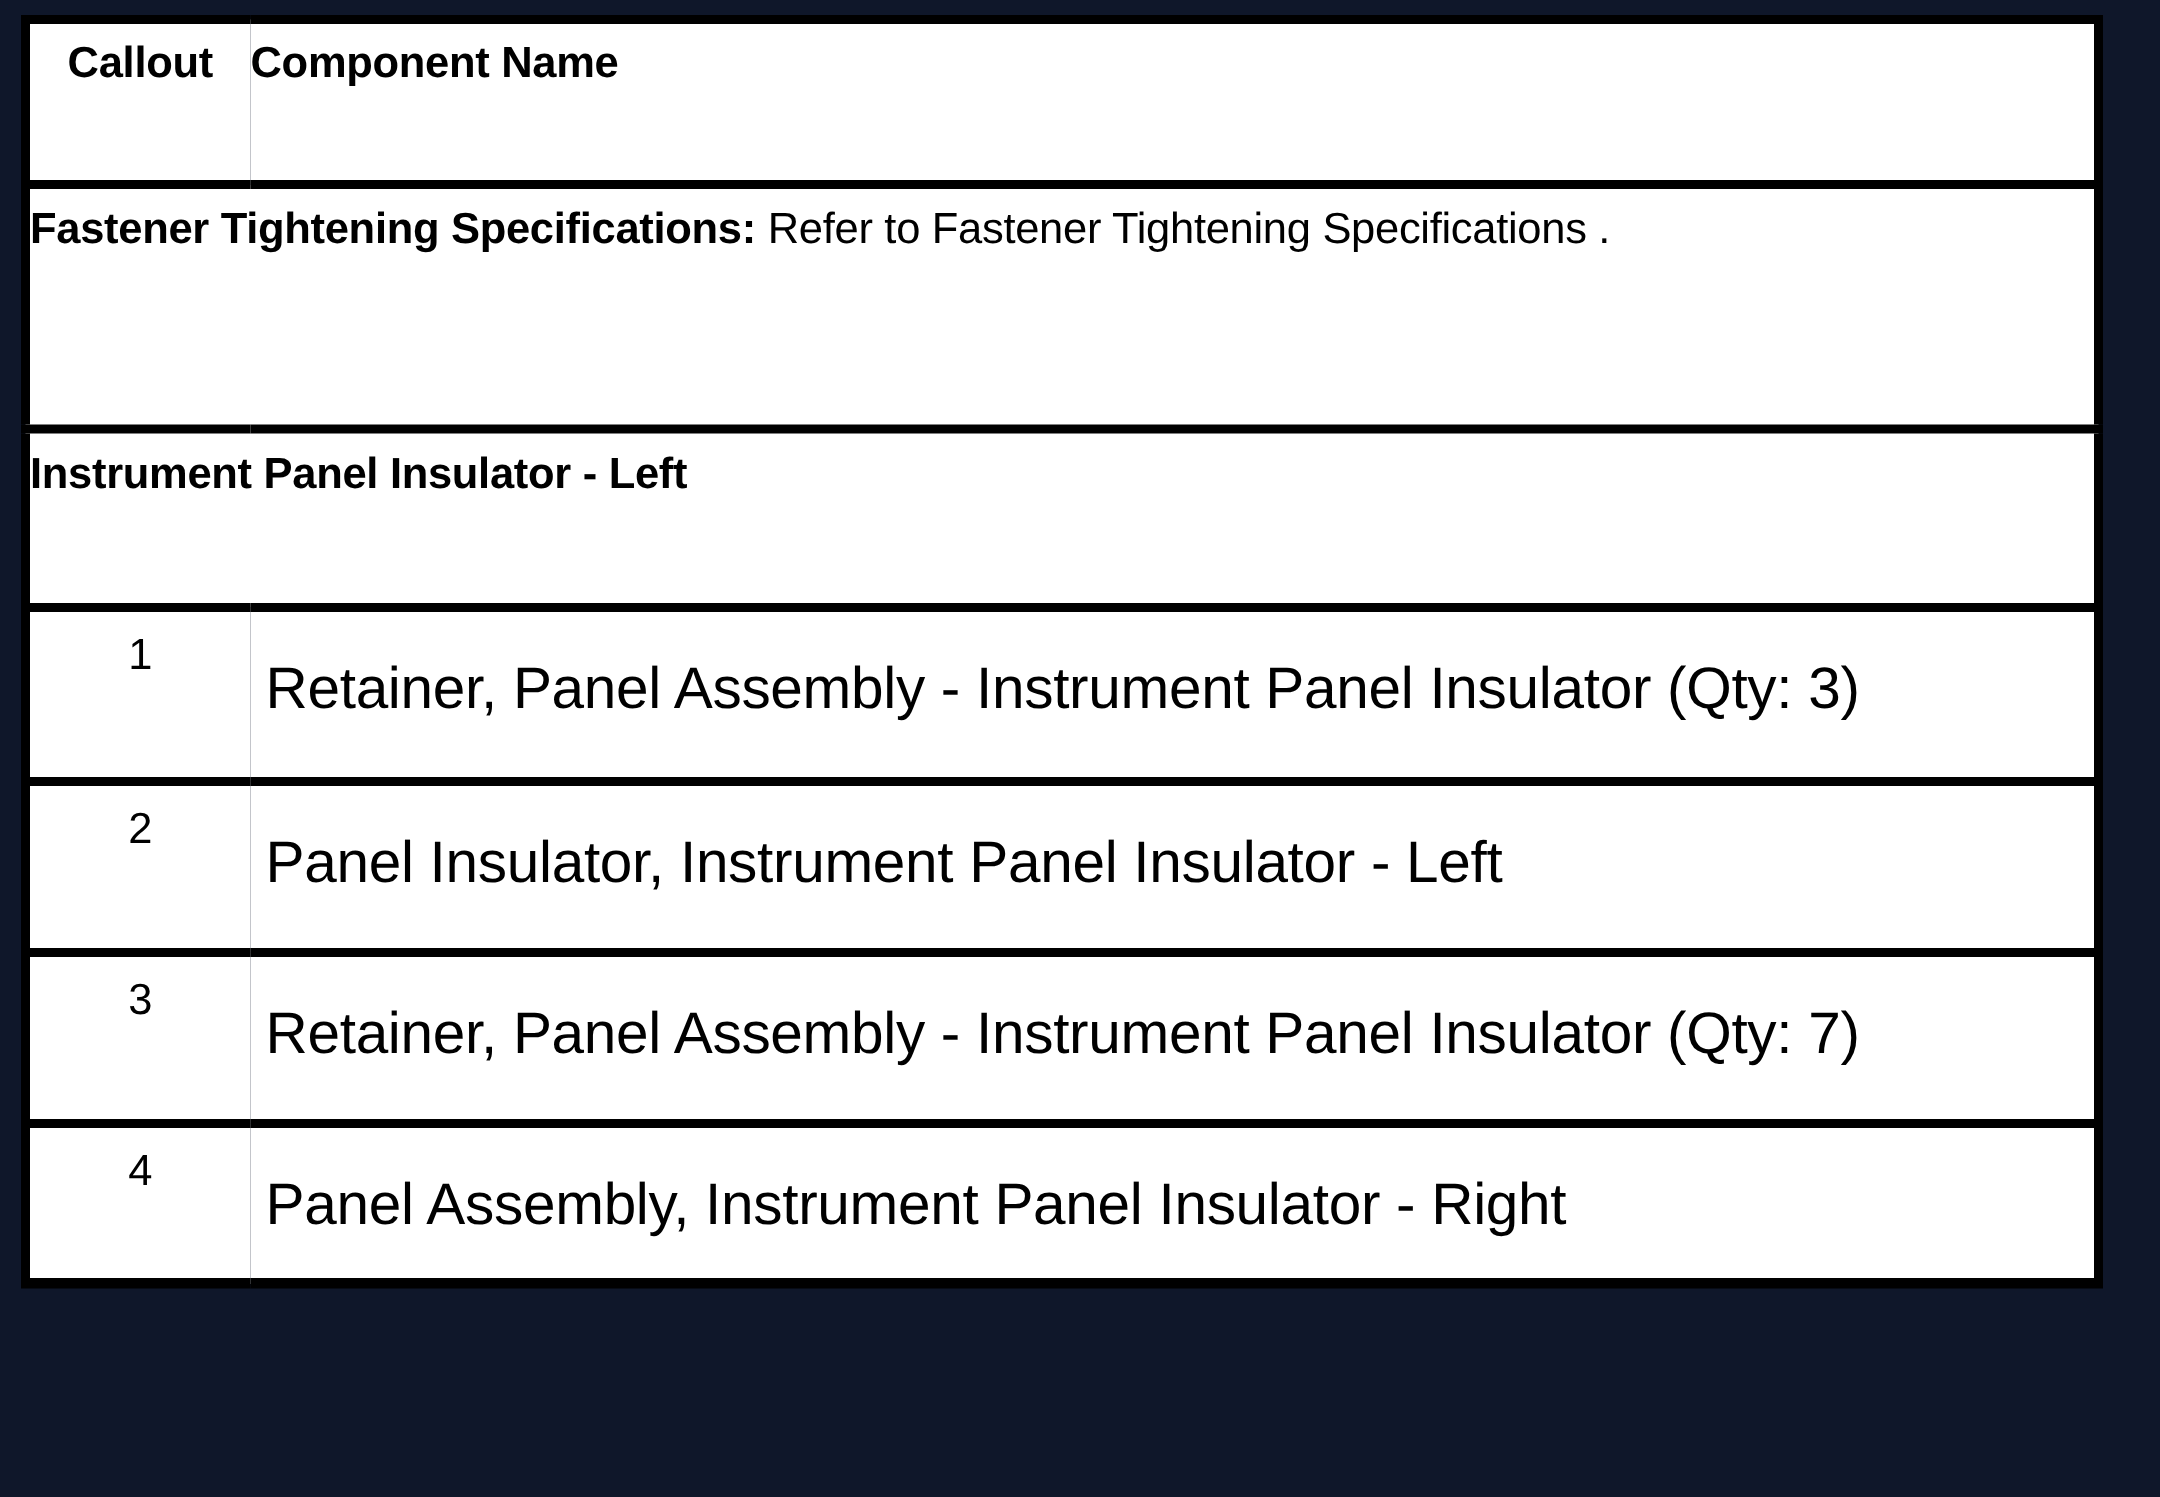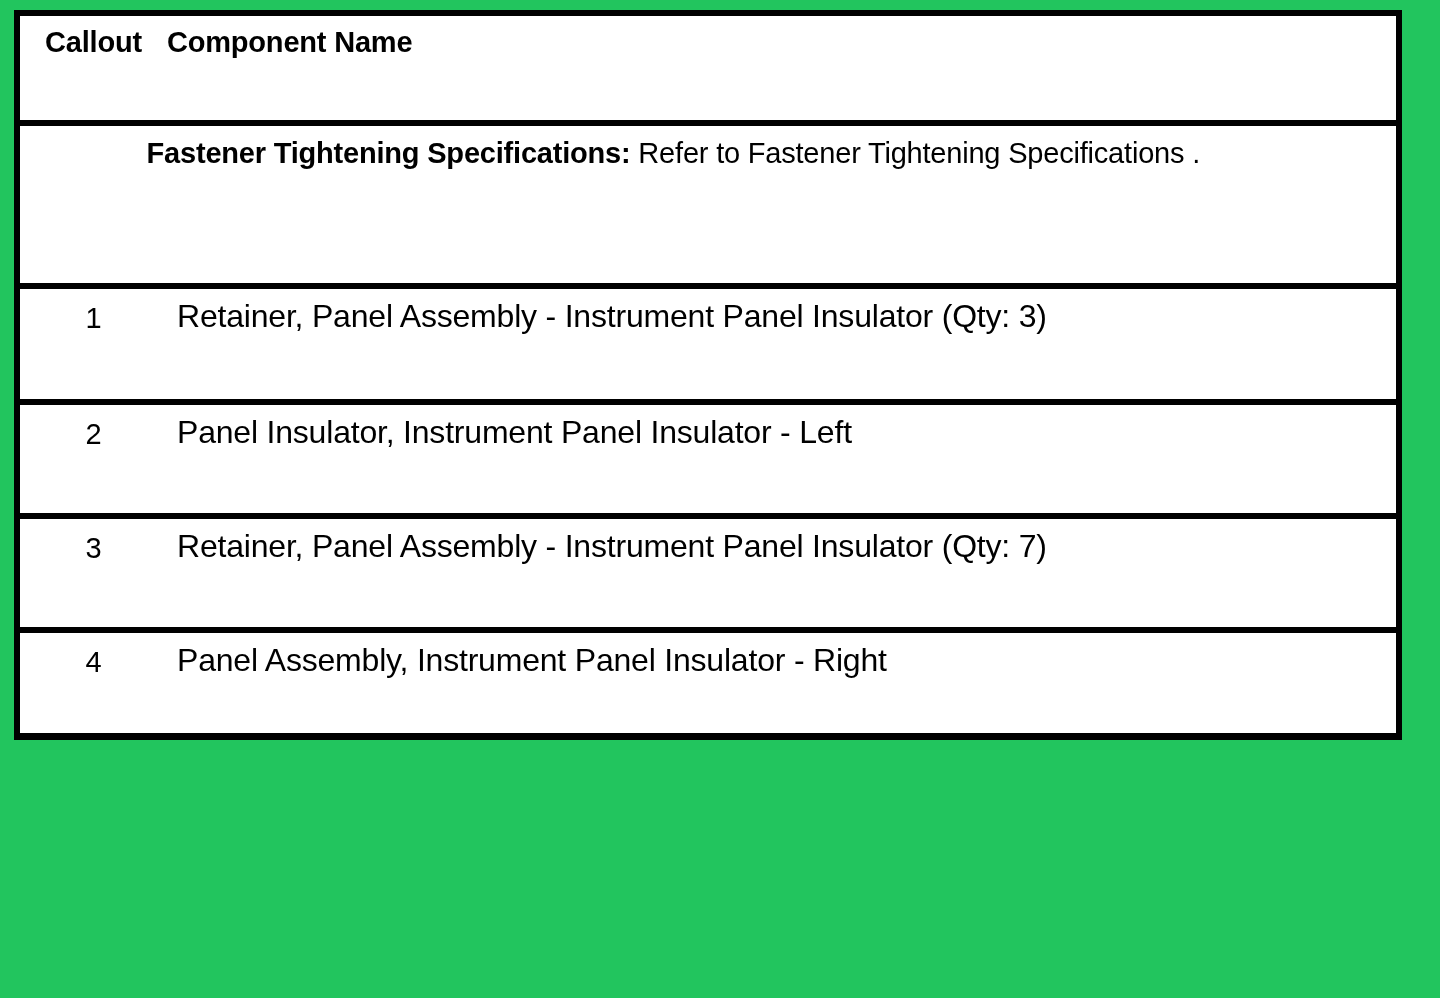--- a/index.html
+++ b/index.html
@@ -14,21 +14,21 @@
     font-family: "Liberation Sans", "DejaVu Sans", sans-serif;
     color: #000000;
     -webkit-font-smoothing: none;
   }
 
   #page {
     position: relative;
     width: 1440px;
     height: 998px;
     overflow: hidden;
-    background: #22c55e;
+    background: #0f172a;
   }
 
   
   .callout-table {
     position: absolute;
     left: 14px;
     top: 10px;
     width: 1388px;
     border-collapse: collapse;
     table-layout: fixed;
@@ -59,24 +59,25 @@
     border-right: 6px solid #000;
     text-align: center;
   }
   .col-name {
     width: auto;
   }
 
   
   .cell-pad {
     padding: 4px 8px 4px 10px;
-    font-size: 32px;
+    font-size: 39px;
     line-height: 1.47;
     letter-spacing: -0.2px;
     white-space: pre-wrap;
+    margin-top: 19px;
   }
 
   .callout-num {
     padding-top: 8px;
     font-size: 29px;
     line-height: 1.47;
     text-align: center;
   }
 
   
@@ -115,21 +116,21 @@
     letter-spacing: -0.2px;
     padding-top: 6px;
     max-width: 1180px;
   }
   .spec-line .lbl {
     font-weight: bold;
   }
 
   
   .h-header   { height: 104px; }
-  .h-spec     { height: 157px; text-align: right; }
+  .h-spec     { height: 157px; }
   .h-section  { height: 113px; }
   .h-item     { height: 110px; }
   .h-item-tall{ height: 108px; }
   .h-last     { height: 100px; }
 </style>
 </head>
 <body>
 
 <div id="page">
 
@@ -148,20 +149,25 @@
           <div class="hdr-name">Component Name</div>
         </td>
       </tr>
 
       <tr class="tbl-row">
         <td class="span-cell h-spec" colspan="2">
           <div class="spec-line"><span class="lbl">Fastener Tightening Specifications:</span><span> Refer to Fastener Tightening Specifications .</span></div>
         </td>
       </tr>
 
+      <tr class="tbl-row">
+        <td class="span-cell h-section" colspan="2">
+          <div class="section-title">Instrument Panel Insulator - Left</div>
+        </td>
+      </tr>
 
       <tr class="tbl-row">
         <td class="col-callout h-item">
           <div class="callout-num">1</div>
         </td>
         <td class="col-name h-item">
           <div class="cell-pad">Retainer, Panel Assembly - Instrument Panel Insulator (Qty: 3)</div>
         </td>
       </tr>
 

